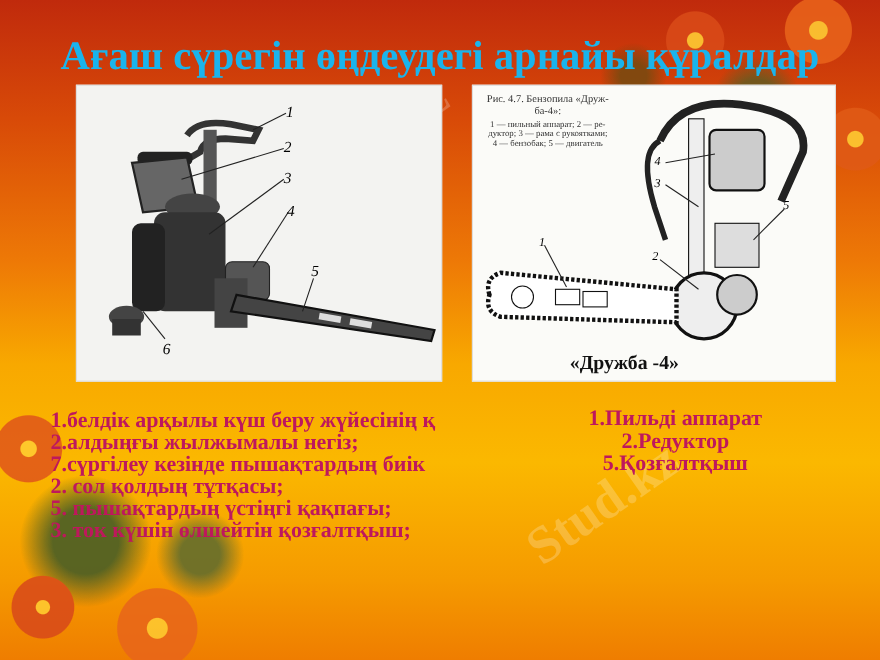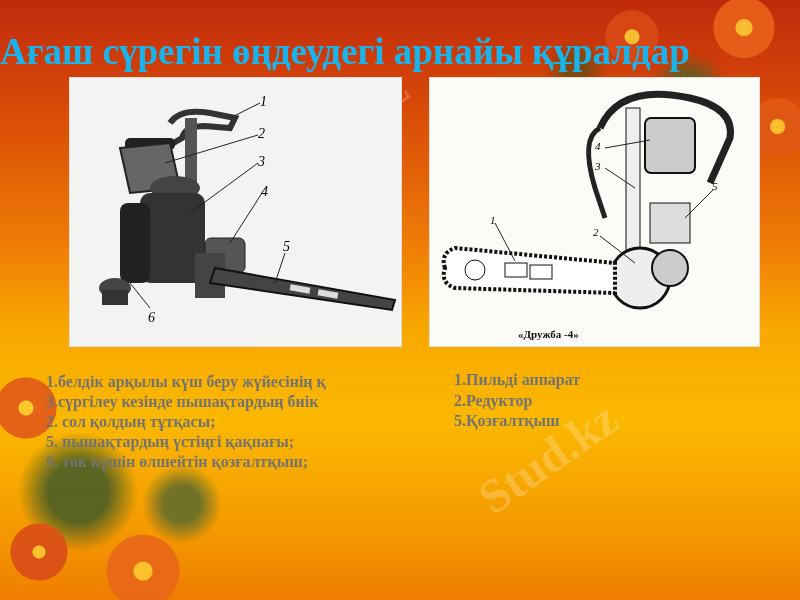--- a/index.html
+++ b/index.html
@@ -16,29 +16,29 @@
     opacity:.9;}
   .flowers-bl{position:absolute;left:0;bottom:0;width:260px;height:240px;
     background:
       radial-gradient(circle at 10% 20%,#ffcc33 0 7px,#e0551a 8px 30px,transparent 31px),
       radial-gradient(circle at 55% 88%,#ffcc33 0 9px,#e8651a 10px 36px,transparent 37px),
       radial-gradient(circle at 15% 80%,#ffcc33 0 6px,#d8481a 7px 28px,transparent 29px),
       radial-gradient(circle at 30% 55%,#3e5a28 0 30px,transparent 60px),
       radial-gradient(circle at 70% 60%,#5a6a30 0 18px,transparent 40px);
     opacity:.85;}
   .watermark{position:absolute;color:rgba(255,255,255,.22);font-size:48px;font-weight:bold;transform:rotate(-35deg);white-space:nowrap;pointer-events:none;}
-  .title{position:absolute;left:0;top:30px;width:800px;color:#1ab4ec;font-size:37px;font-weight:bold;letter-spacing:0px;}
+  .title{position:absolute;left:0;top:30px;width:800px;text-align:center;color:#1ab4ec;font-size:37px;font-weight:bold;letter-spacing:0px;}
   .photo{position:absolute;background:#f3f3f1;border:1px solid #ddd;}
   .photo1{left:69px;top:77px;width:331px;height:268px;}
   .photo2{left:429px;top:77px;width:329px;height:268px;background:#fbfbf8;}
   .caption{position:absolute;left:8px;top:8px;width:120px;font-size:8px;line-height:9px;color:#333;text-align:center;font-family:"Liberation Serif",serif;}
-  .druzhba{position:absolute;left:88px;bottom:6px;font-size:11px;font-weight:bold;color:#111;}
-  .list{position:absolute;color:#737373;font-weight:bold;font-size:16px;line-height:20px;}
+  .druzhba{position:absolute;left:88px;bottom:6px;font-size:18px;font-weight:bold;color:#111;}
+  .list{position:absolute;color:#be185d;font-weight:bold;font-size:20px;line-height:20px;}
   .list1{left:46px;top:372px;width:390px;}
-  .list2{left:454px;top:370px;width:320px;line-height:20.5px;}
+  .list2{left:454px;top:370px;width:320px;line-height:20.5px;text-align:center;}
   .list div{white-space:nowrap;}
   svg{display:block;}
 </style>
 </head>
 <body>
 
 <div class="flowers-tr"></div>
 <div class="flowers-bl"></div>
 
 <div class="watermark" style="left:260px;top:100px;">Stud.kz</div>
@@ -110,28 +110,36 @@
     <line x1="175" y1="90" x2="205" y2="110" stroke="#222"></line>
     <line x1="283" y1="112" x2="255" y2="140" stroke="#222"></line>
     <line x1="170" y1="158" x2="205" y2="185" stroke="#222"></line>
     <line x1="65" y1="145" x2="85" y2="183" stroke="#222"></line>
     <text x="165" y="72" font-size="11" font-style="italic">4</text>
     <text x="165" y="92" font-size="11" font-style="italic">3</text>
     <text x="282" y="112" font-size="11" font-style="italic">5</text>
     <text x="163" y="158" font-size="11" font-style="italic">2</text>
     <text x="60" y="146" font-size="11" font-style="italic">1</text>
   </svg>
+  <div class="caption">
+    <div style="font-size:9.5px;line-height:11px;">Рис. 4.7. Бензопила «Друж-</div>
+    <div style="font-size:9.5px;line-height:11px;">ба-4»:</div>
+    <div>1 — пильный аппарат; 2 — ре-</div>
+    <div>дуктор; 3 — рама с рукоятками;</div>
+    <div>4 — бензобак; 5 — двигатель</div>
+  </div>
   <div class="druzhba">«Дружба -4»</div>
 </div>
 
 <div class="list list1">
   <div>1.белдік арқылы   күш беру жүйесінің қ</div>
-  <div> 3.сүргілеу кезінде   пышақтардың биік</div>
+  <div> 2.алдыңғы жылжымалы  негіз;</div>
+  <div> 7.сүргілеу кезінде   пышақтардың биік</div>
   <div>  2. сол қолдың  тұтқасы;</div>
   <div>  5. пышақтардың  үстіңгі қақпағы;</div>
-  <div>  9. ток күшін  өлшейтін қозғалтқыш;</div>
+  <div>  3. ток күшін  өлшейтін қозғалтқыш;</div>
 </div>
 
 <div class="list list2">
   <div>1.Пильді аппарат</div>
   <div>2.Редуктор</div>
   <div>5.Қозғалтқыш</div>
 </div>
 
 </body></html>

